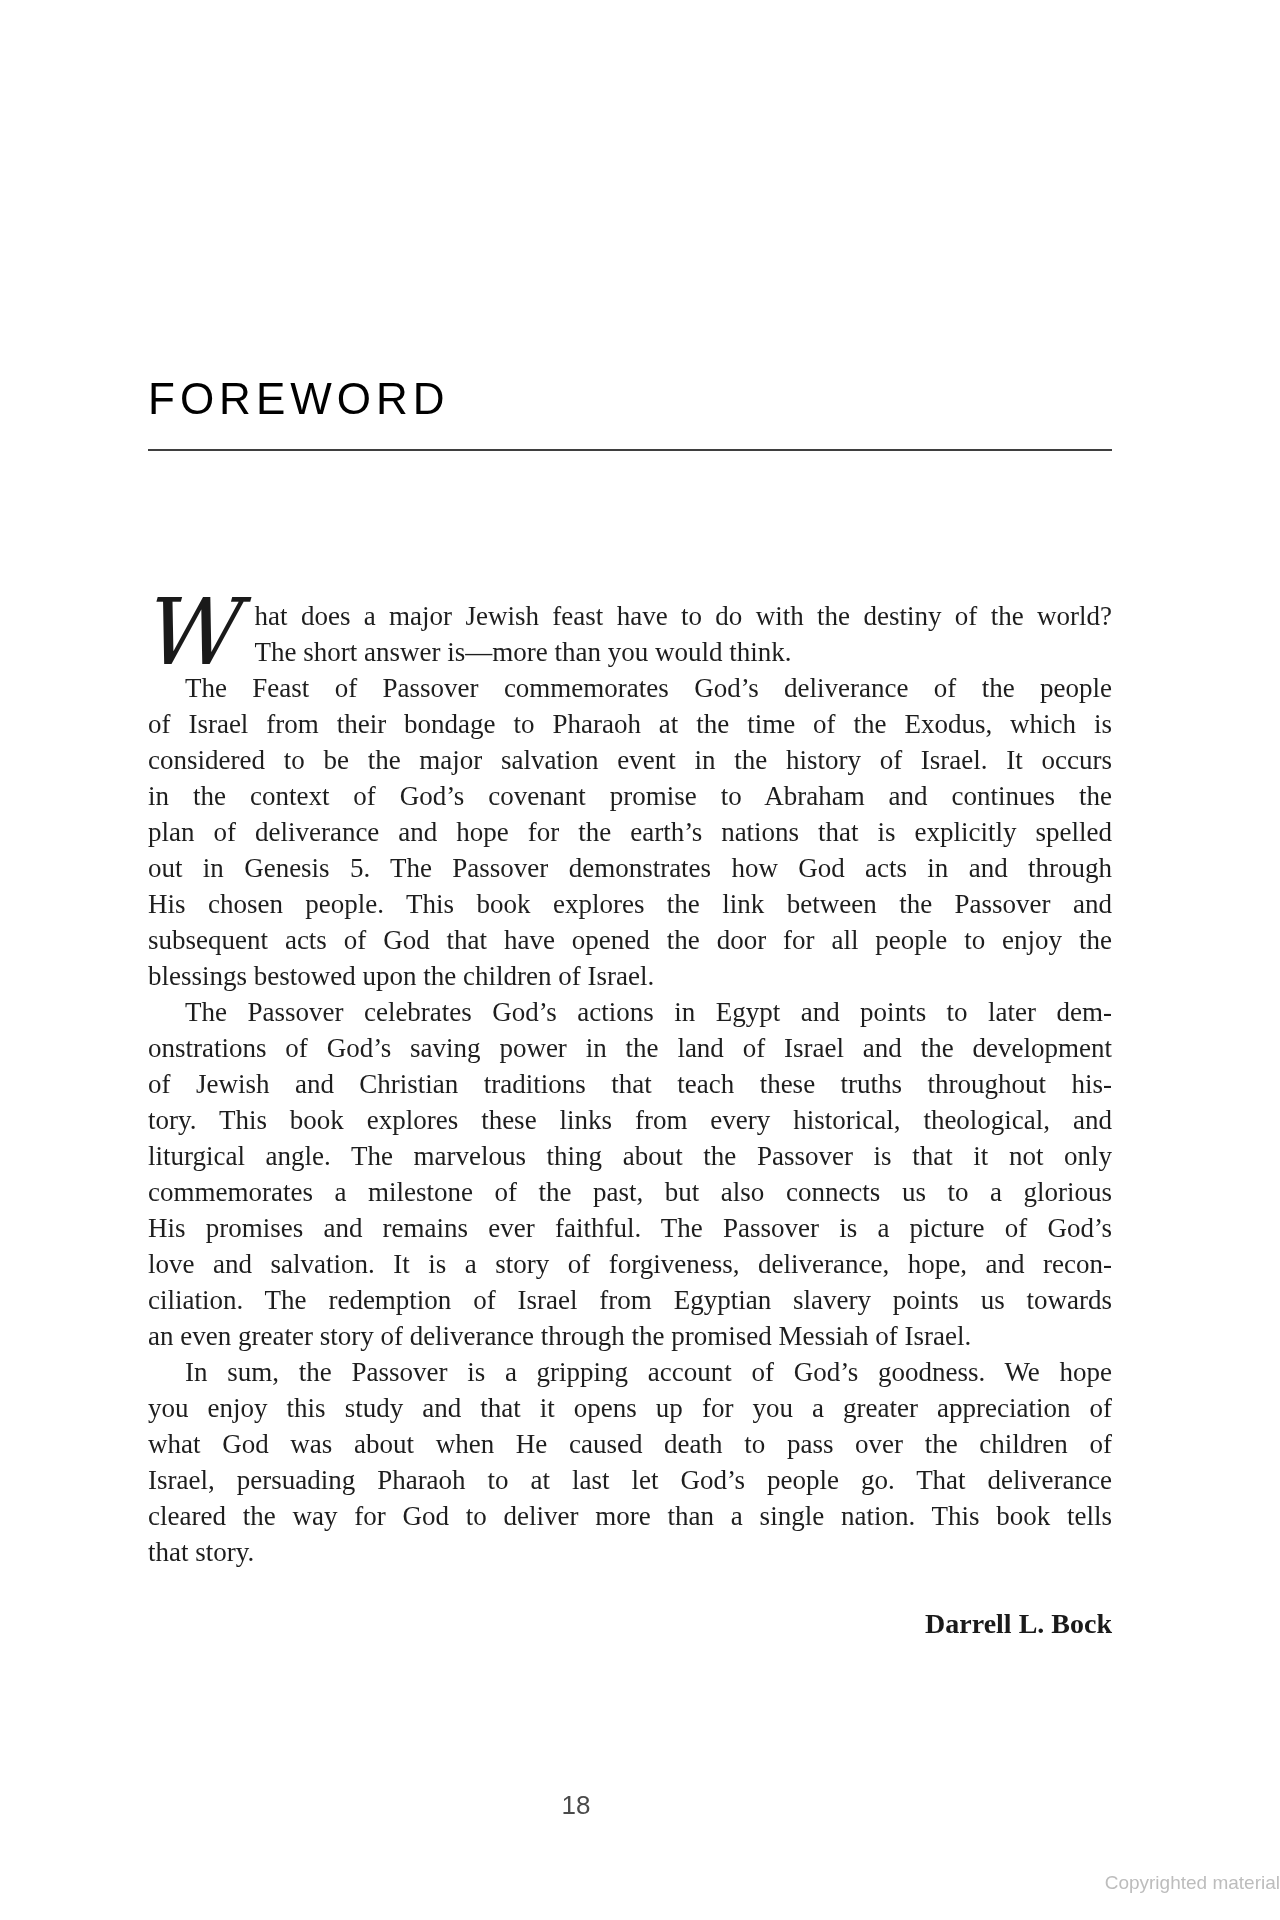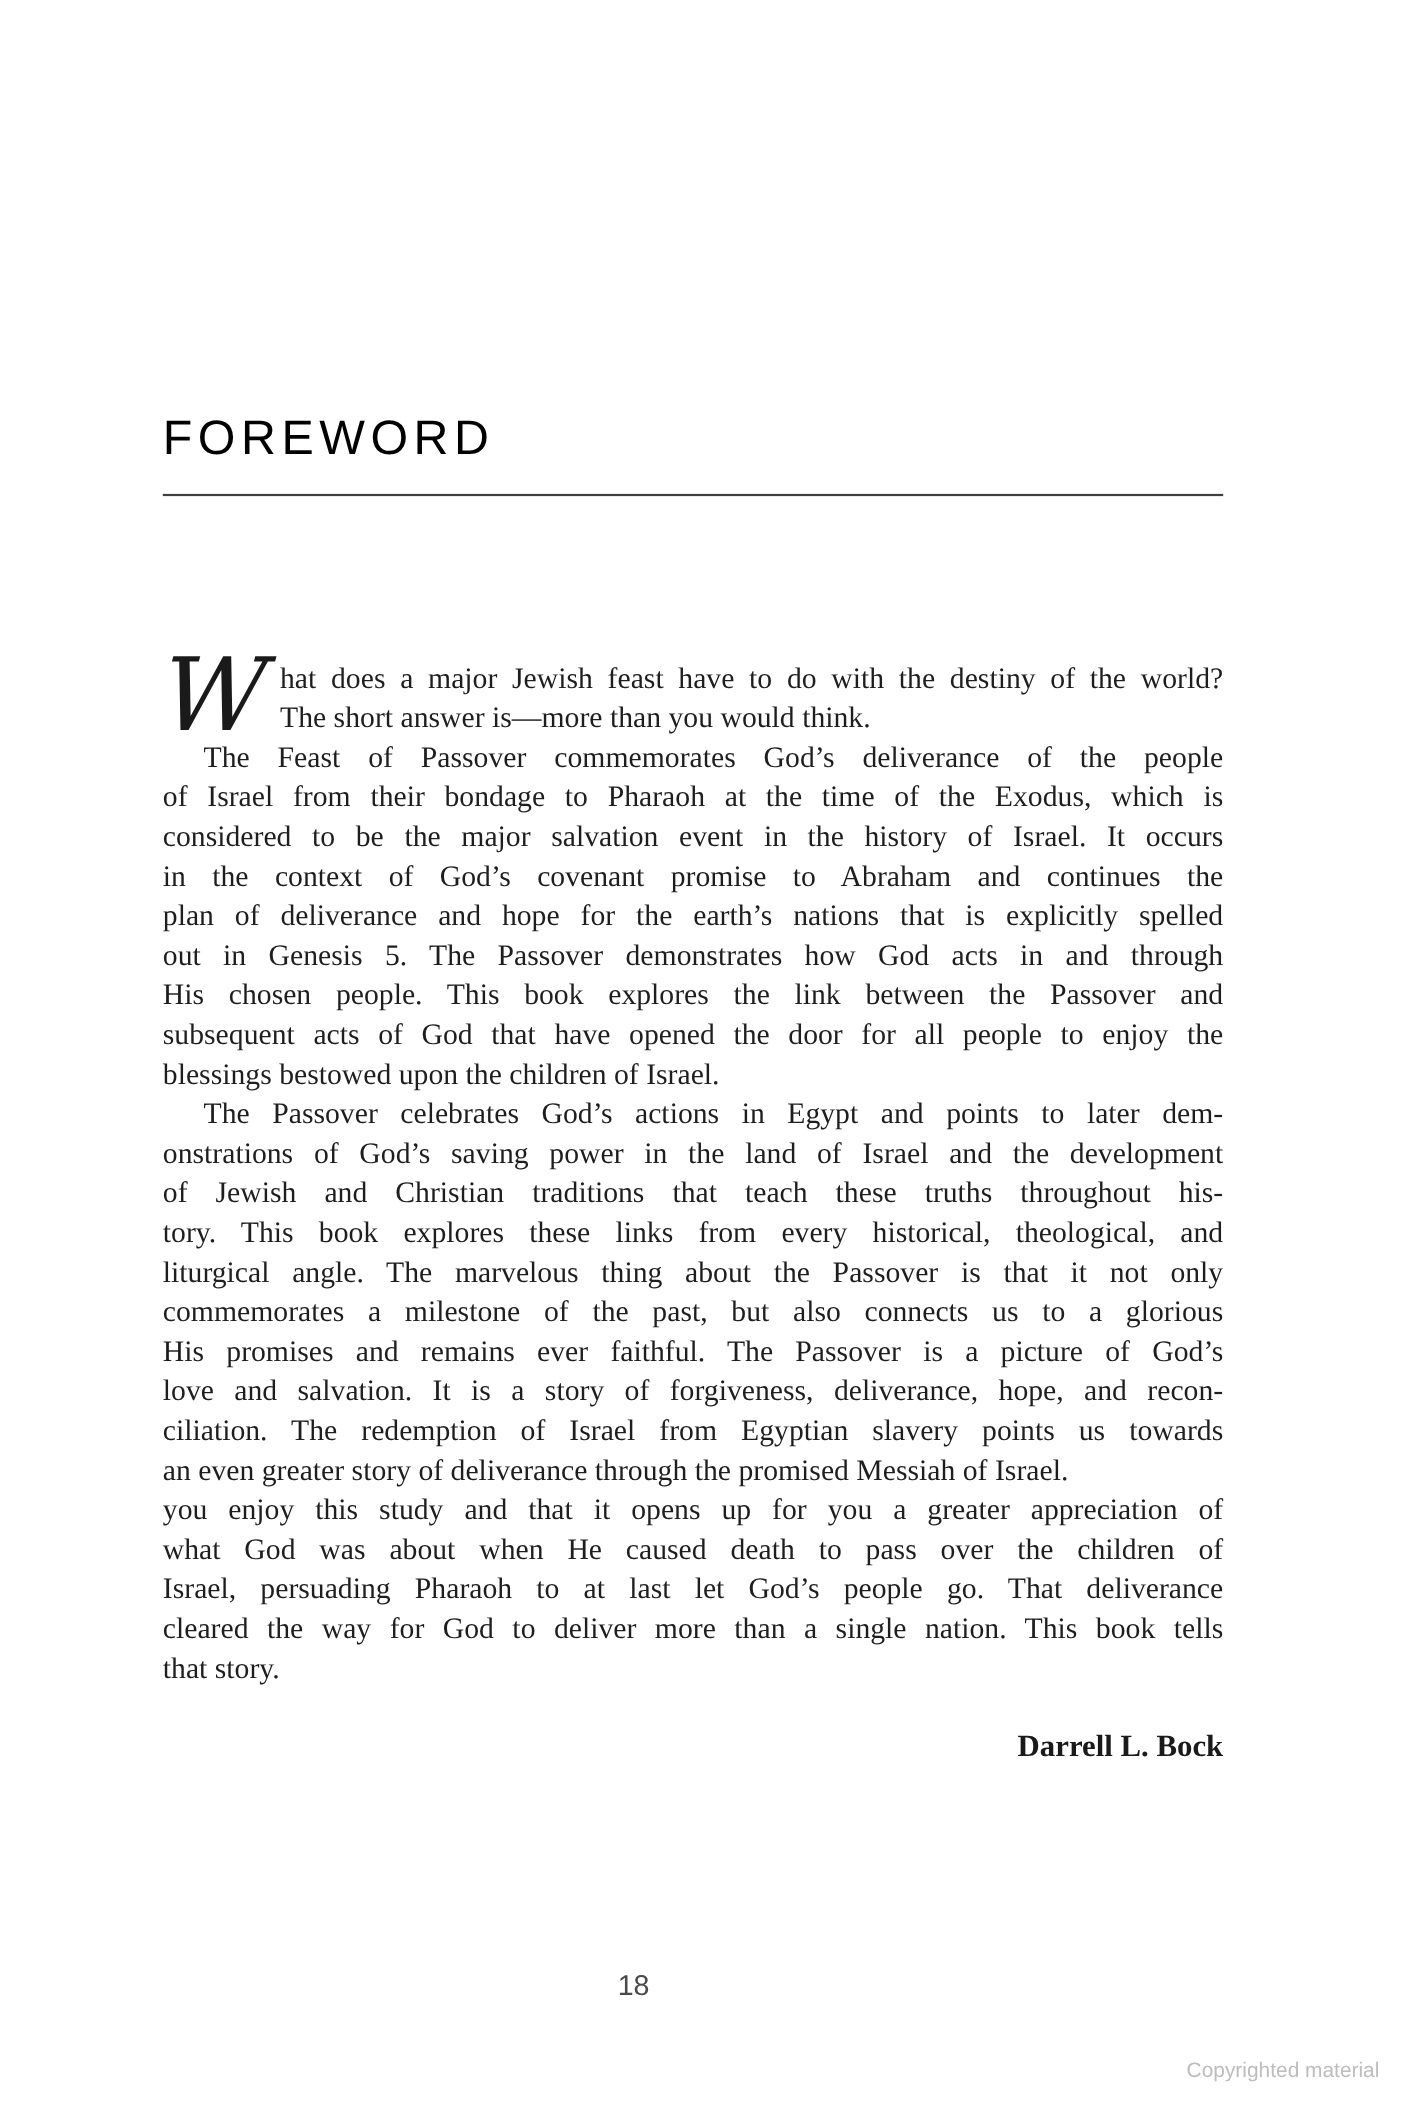--- a/index.html
+++ b/index.html
@@ -78,21 +78,21 @@
     top: 1790px;
     width: 1152px;
     text-align: center;
     font-family: "Liberation Sans", sans-serif;
     font-weight: 300;
     font-size: 26px;
     color: #4a4a4a;
   }
   .watermark {
     position: absolute;
-    right: 26px;
+    right: 0;
     top: 1872px;
     font-family: "Liberation Sans", sans-serif;
     font-size: 19px;
     color: #bdbdbd;
   }
 </style>
 </head>
 <body>
 
 <div class="page">
@@ -125,20 +125,21 @@
         <div class="line">of Jewish and Christian traditions that teach these truths throughout his-</div>
         <div class="line">tory. This book explores these links from every historical, theological, and</div>
         <div class="line">liturgical angle. The marvelous thing about the Passover is that it not only</div>
         <div class="line">commemorates a milestone of the past, but also connects us to a glorious</div>
         <div class="line">His promises and remains ever faithful. The Passover is a picture of God’s</div>
         <div class="line">love and salvation. It is a story of forgiveness, deliverance, hope, and recon-</div>
         <div class="line">ciliation. The redemption of Israel from Egyptian slavery points us towards</div>
         <div class="line last">an even greater story of deliverance through the promised Messiah of Israel.</div>
       </div>
       <div class="para">
+        <div class="line first">In sum, the Passover is a gripping account of God’s goodness. We hope</div>
         <div class="line">you enjoy this study and that it opens up for you a greater appreciation of</div>
         <div class="line">what God was about when He caused death to pass over the children of</div>
         <div class="line">Israel, persuading Pharaoh to at last let God’s people go. That deliverance</div>
         <div class="line">cleared the way for God to deliver more than a single nation. This book tells</div>
         <div class="line last">that story.</div>
       </div>
       <div class="signature">Darrell L. Bock</div>
     </div>
 
   <div class="page-number">18</div>

